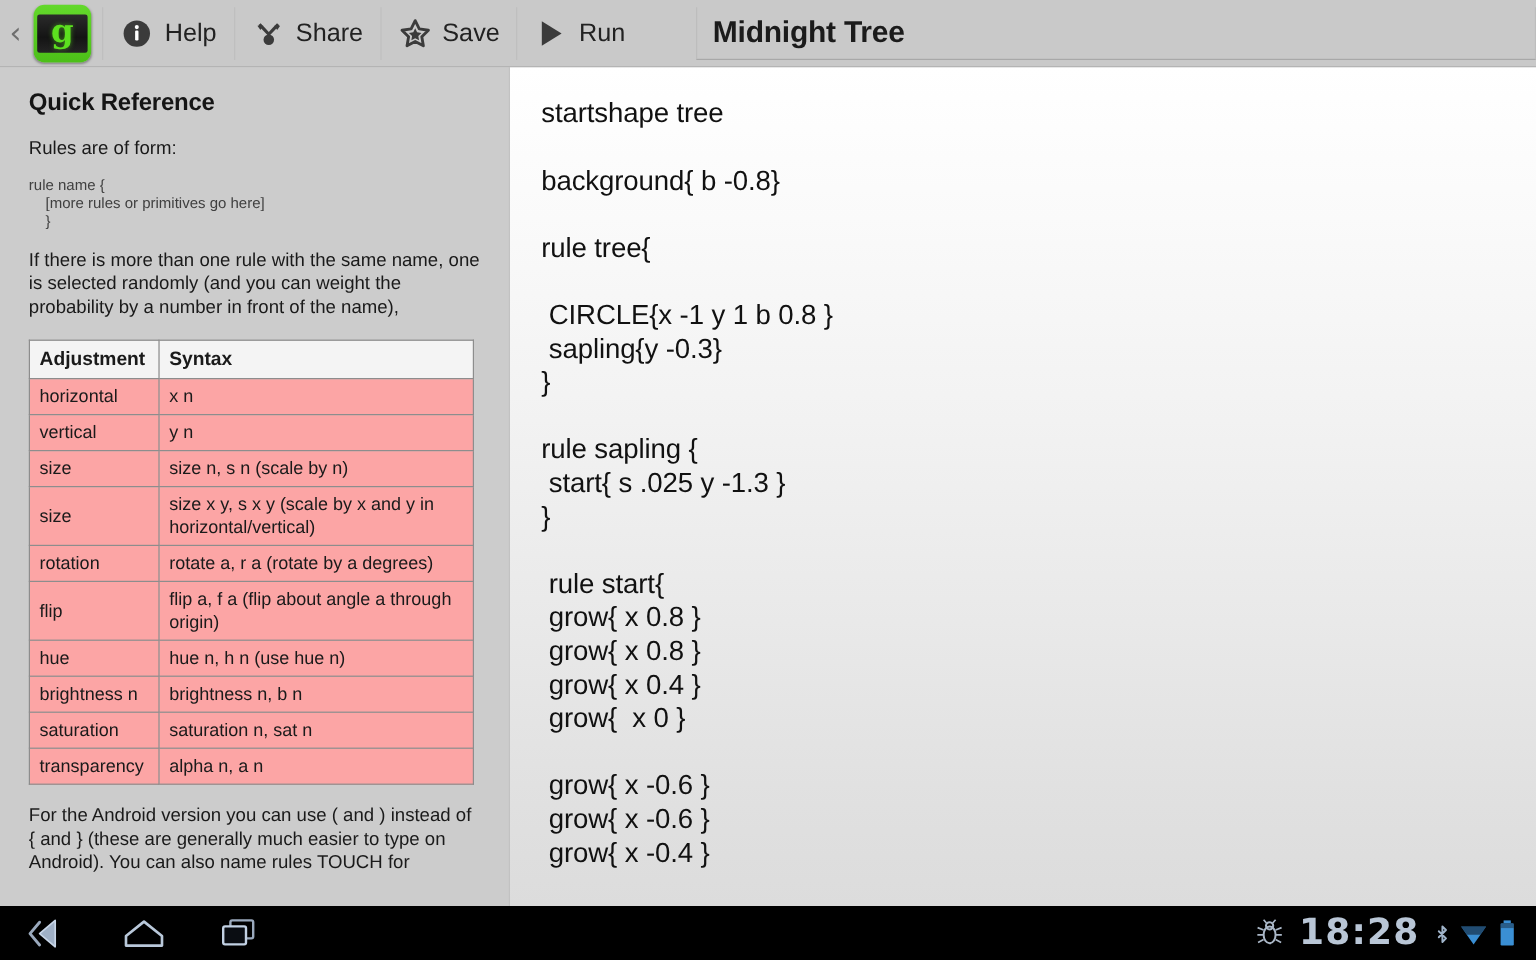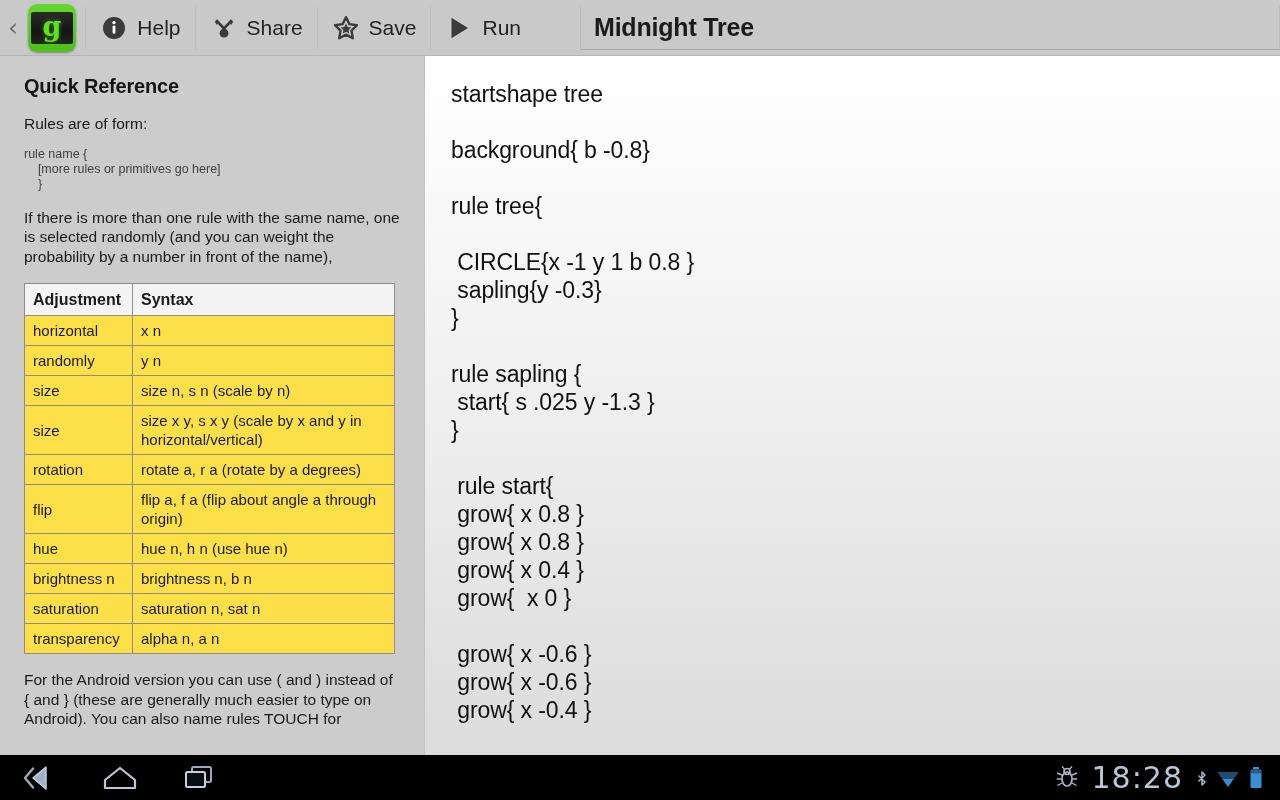--- a/index.html
+++ b/index.html
@@ -166,21 +166,21 @@
     color: #1a1a1a;
     vertical-align: middle;
   }
   table.ref-table th {
     background: #f4f4f4;
     font-weight: bold;
     font-size: 16px;
     padding-top: 6px;
     padding-bottom: 6px;
   }
-  table.ref-table td { background: #fde047; }
+  table.ref-table td { background: #fca5a5; }
   table.ref-table col.c1 { width: 108px; }
 
   
   #editor {
     position: absolute;
     left: 424px; top: 0;
     width: 856px;
     height: 699px;
     background: linear-gradient(to bottom, #ffffff 0%, #fafafa 18%, #f2f2f2 42%, #e9e9e9 66%, #e0e0e0 88%, #dcdcdc 100%);
     border-left: 1px solid #c2c2c2;
@@ -220,21 +220,21 @@
     align-items: center;
     padding-right: 12px;
   }
   #clock {
     font-family: "DejaVu Sans", sans-serif;
     font-size: 30px;
     color: #b9c6d6;
     letter-spacing: 1px;
     margin: 0 9px 0 10px;
     line-height: 1;
-    font-weight: normal;
+    font-weight: bold;
   }
   .sys-ico { display: block; margin: 0 3px; }
 </style>
 </head>
 <body>
 
 <div id="app">
 
   <div id="actionbar">
 
@@ -311,21 +311,21 @@
             <th>Adjustment</th>
             <th>Syntax</th>
           </tr>
         </thead>
         <tbody>
           <tr>
             <td>horizontal</td>
             <td>x n</td>
           </tr>
           <tr>
-            <td>randomly</td>
+            <td>vertical</td>
             <td>y n</td>
           </tr>
           <tr>
             <td>size</td>
             <td>size n, s n (scale by n)</td>
           </tr>
           <tr>
             <td>size</td>
             <td>size x y, s x y (scale by x and y in horizontal/vertical)</td>
           </tr>

